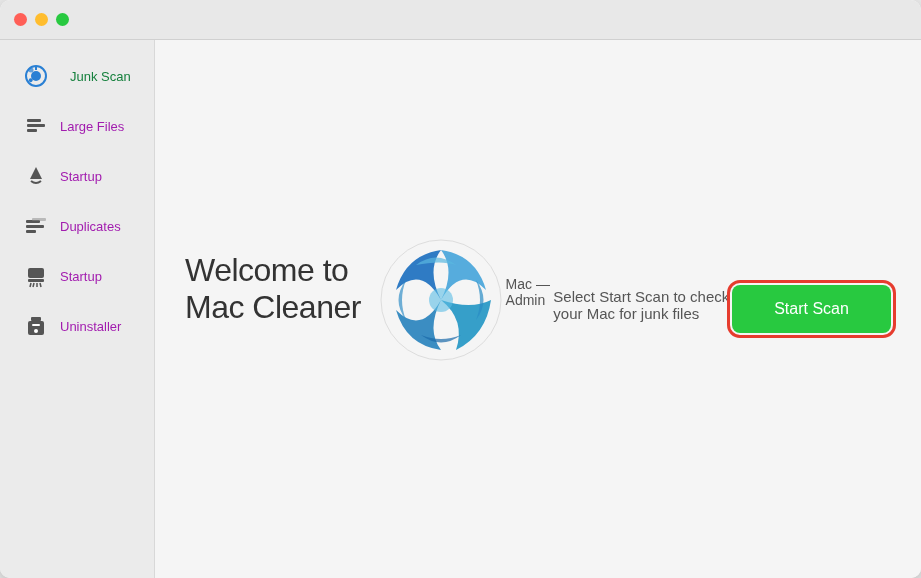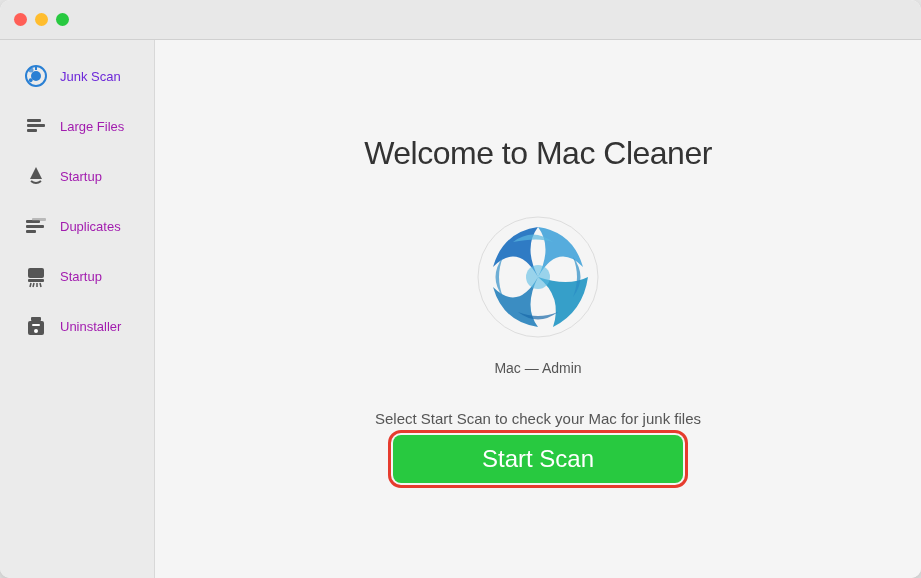--- a/index.html
+++ b/index.html
@@ -71,42 +71,43 @@
       cursor: pointer;
       border-radius: 6px;
       margin: 2px 6px;
     }
 
     .sidebar-item.active {
       background: rgba(0,0,0,0.0);
     }
 
     .sidebar-item.active .sidebar-label {
-      color: #6d28d9;
+      color: #15803d;
+      margin-left: 10px;
     }
 
     .sidebar-icon {
       width: 28px;
       height: 28px;
       display: flex;
       align-items: center;
       justify-content: center;
       flex-shrink: 0;
     }
 
     .sidebar-label {
       font-size: 13px;
       color: #a21caf;
       font-weight: 400;
     }
 
     .main {
       flex: 1;
       display: flex;
-      flex-direction: column;
+      flex-direction: row;
       align-items: center;
       justify-content: center;
       background: #f5f5f5;
       padding: 30px;
     }
 
     .welcome-title {
       font-size: 32px;
       font-weight: 300;
       color: #333;
@@ -137,21 +138,21 @@
       margin-bottom: 8px;
     }
 
     .start-scan-btn {
       width: 290px;
       height: 48px;
       background: #28c940;
       color: white;
       border: none;
       border-radius: 8px;
-      font-size: 24px;
+      font-size: 16px;
       font-weight: 500;
       cursor: pointer;
       outline: 3px solid #e63c2e;
       outline-offset: 2px;
       transition: background 0.2s;
     }
   </style>
 </head>
 <body>
 

